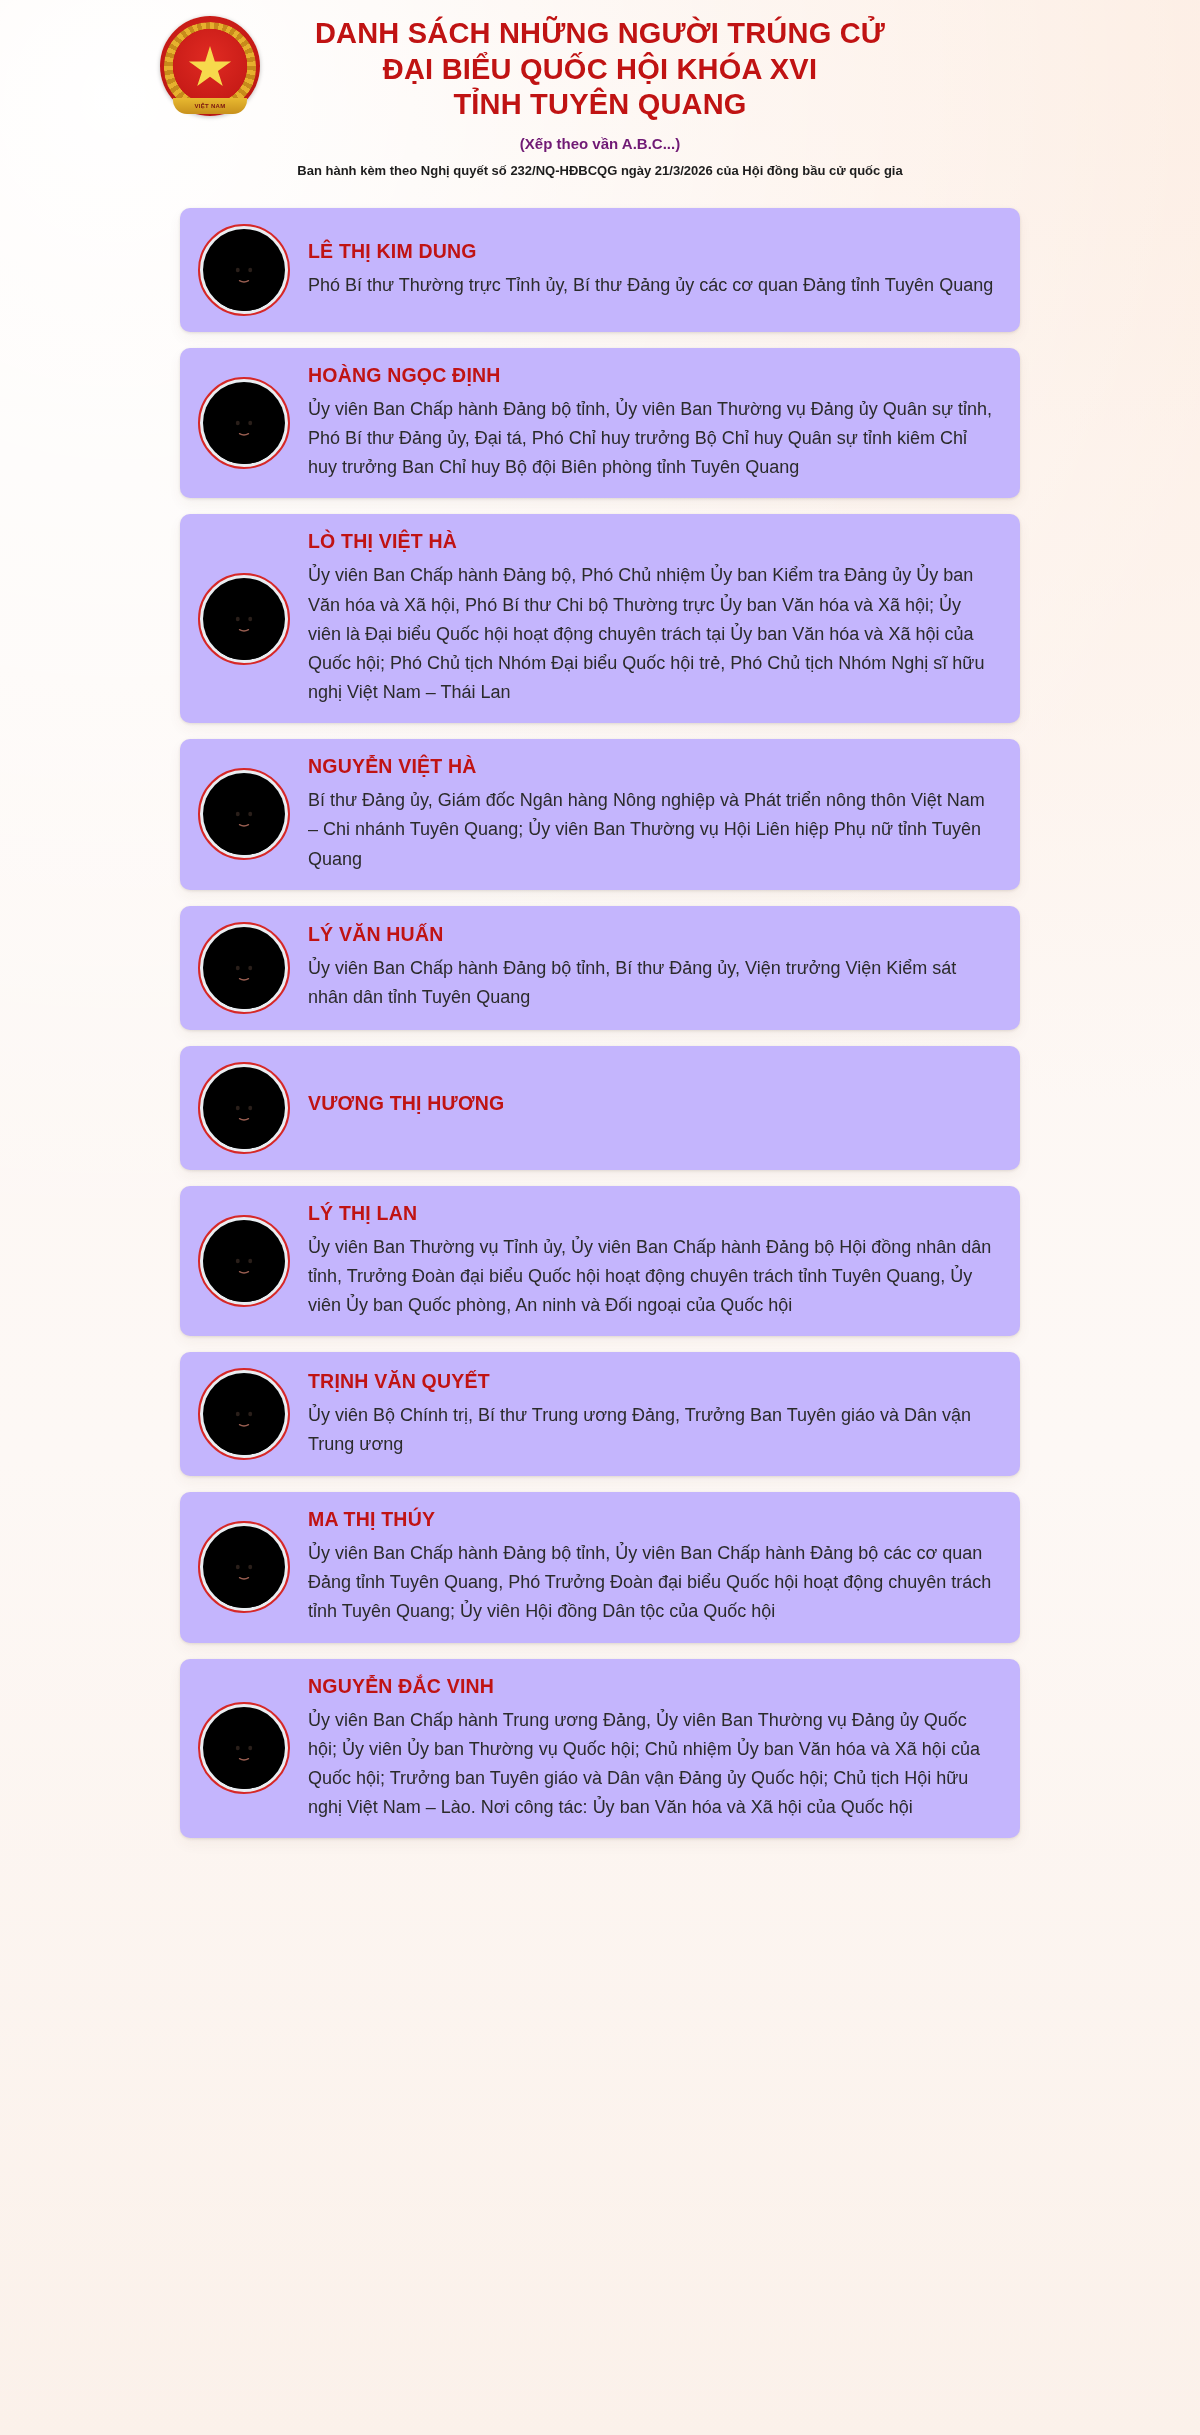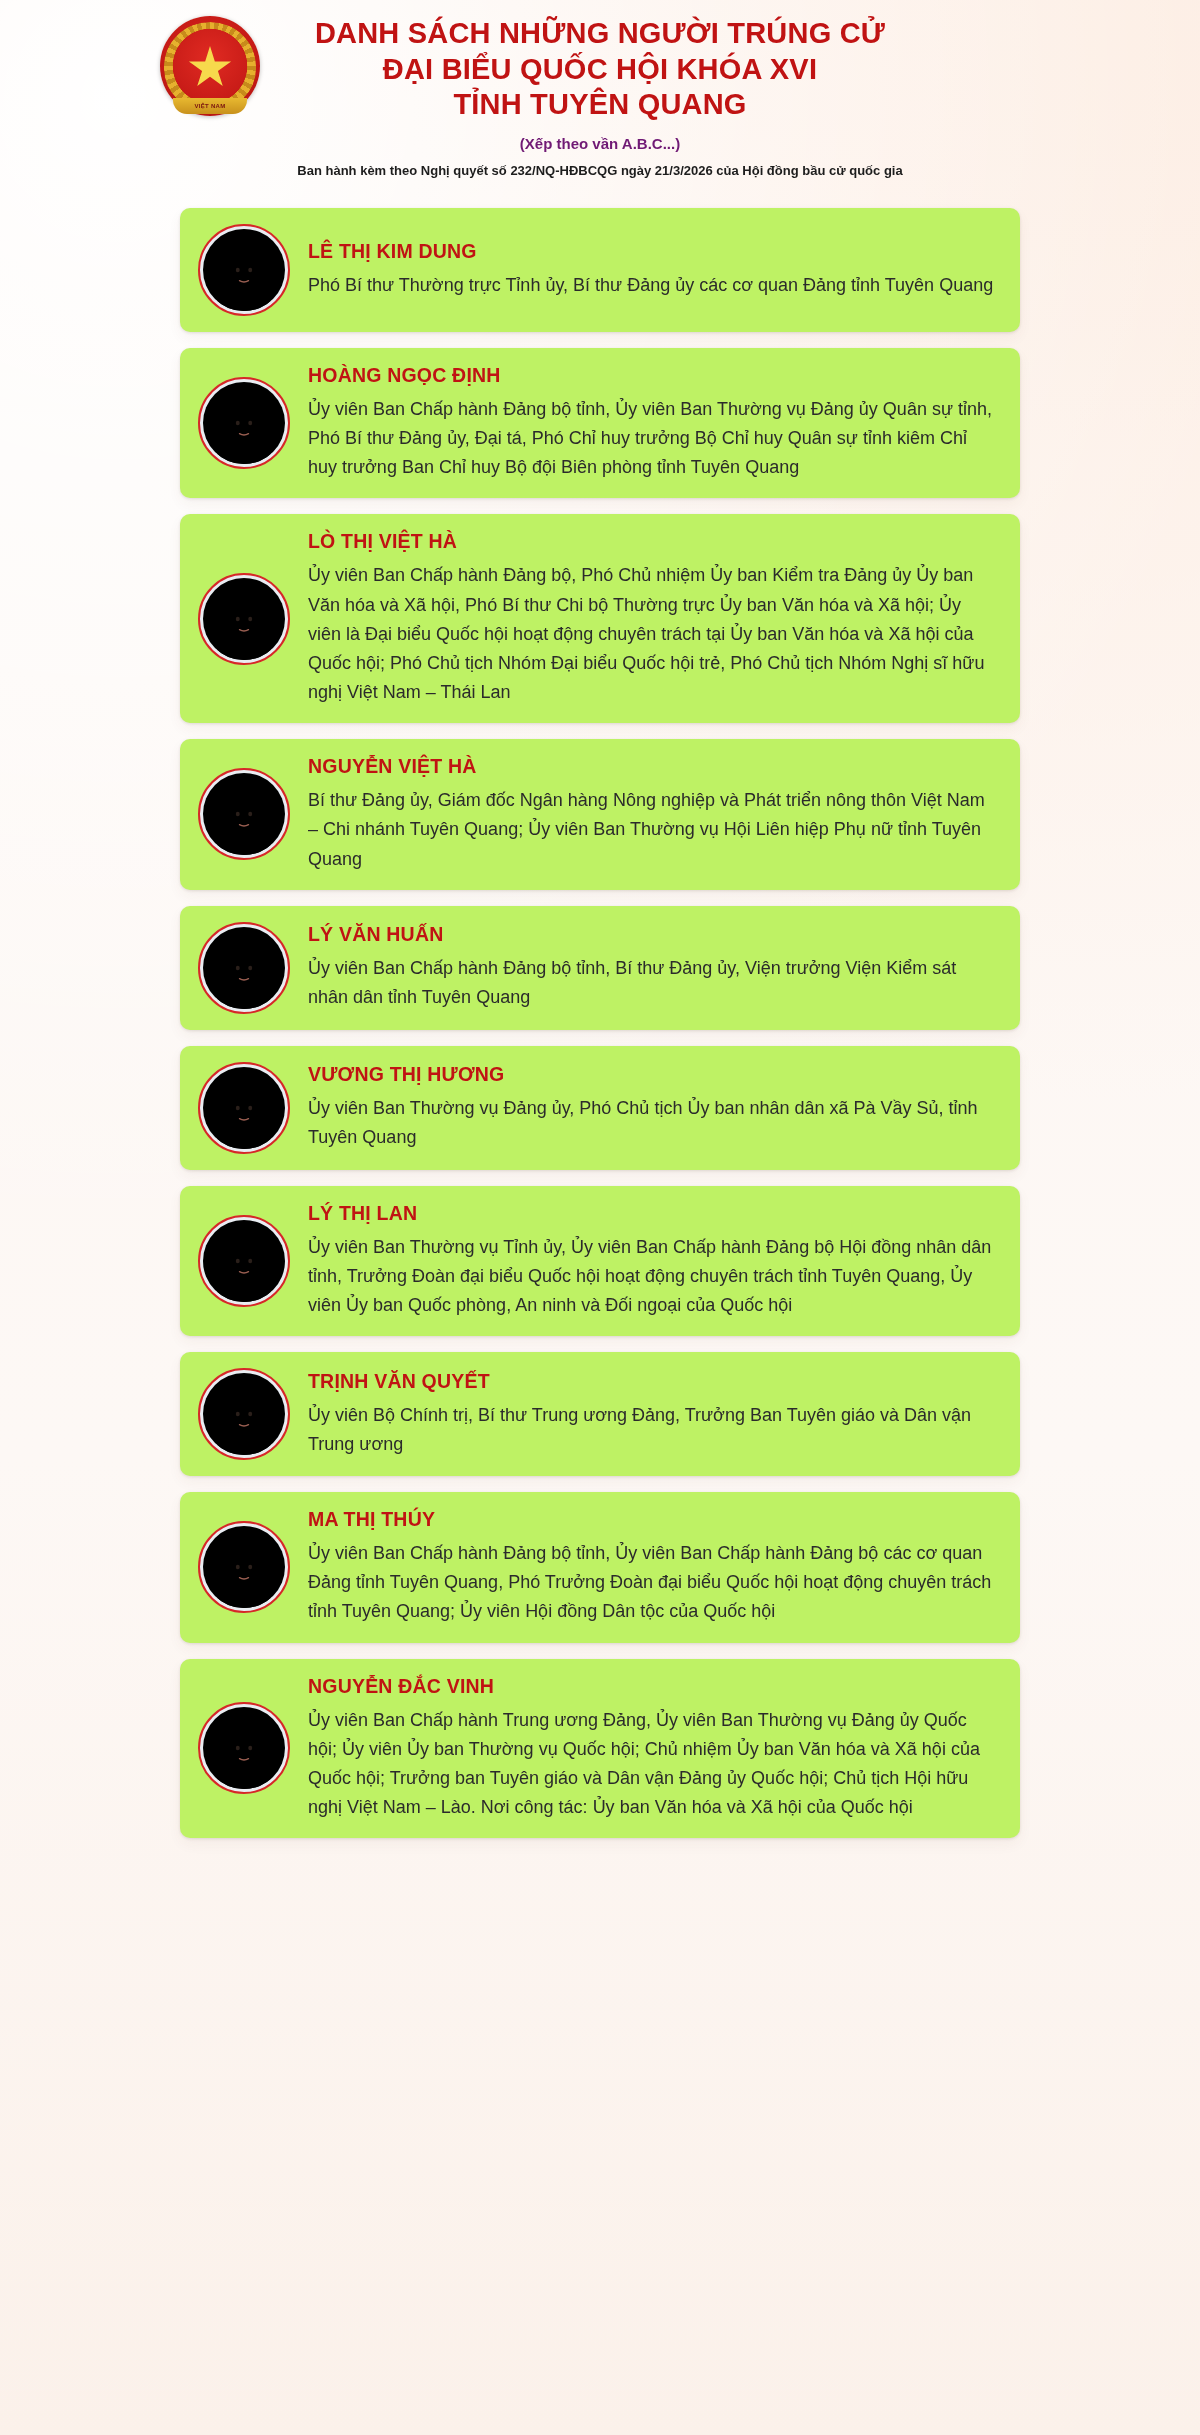--- a/index.html
+++ b/index.html
@@ -104,21 +104,21 @@
   }
 
   
   .list {
     padding: 14px 64px 0 64px;
     display: flex;
     flex-direction: column;
     gap: 16px;
   }
   .card {
-    background: #bef264;
+    background: #c4b5fd;
     border-radius: 10px;
     box-shadow: 0 1px 3px rgba(60,30,20,0.12), 0 6px 14px rgba(90,50,30,0.05);
     display: flex;
     align-items: center;
     padding: 16px 22px 16px 18px;
     min-height: 116px;
     position: relative;
   }
   .avatar-wrap {
     flex: 0 0 auto;
@@ -316,21 +316,20 @@
 
     <ellipse cx="39" cy="46" rx="2.2" ry="2.6" fill="#2a1f1a"></ellipse>
     <ellipse cx="53" cy="46" rx="2.2" ry="2.6" fill="#2a1f1a"></ellipse>
     <path d="M41,58 Q46,61 51,58" stroke="#9b5f52" stroke-width="1.6" fill="none" stroke-linecap="round"></path>
   </svg>
             </div>
       </div>
     </div>
     <div class="info">
       <div class="name">VƯƠNG THỊ HƯƠNG</div>
-      <div class="role">Ủy viên Ban Thường vụ Đảng ủy, Phó Chủ tịch Ủy ban nhân dân xã Pà Vầy Sủ, tỉnh Tuyên Quang</div>
     </div>
       </div>
       <div class="card">
     <div class="avatar-wrap">
       <div class="avatar-ring">
         <div class="photo">
   <svg viewBox="0 0 92 92" xmlns="http://www.w3.org/2000/svg" aria-hidden="true">
     <rect width="92" height="92" fill="undefined"></rect>
     <path d="M46,70 C24,70 10,82 6,96 L86,96 C82,82 68,70 46,70 Z" fill="undefined"></path>
 

